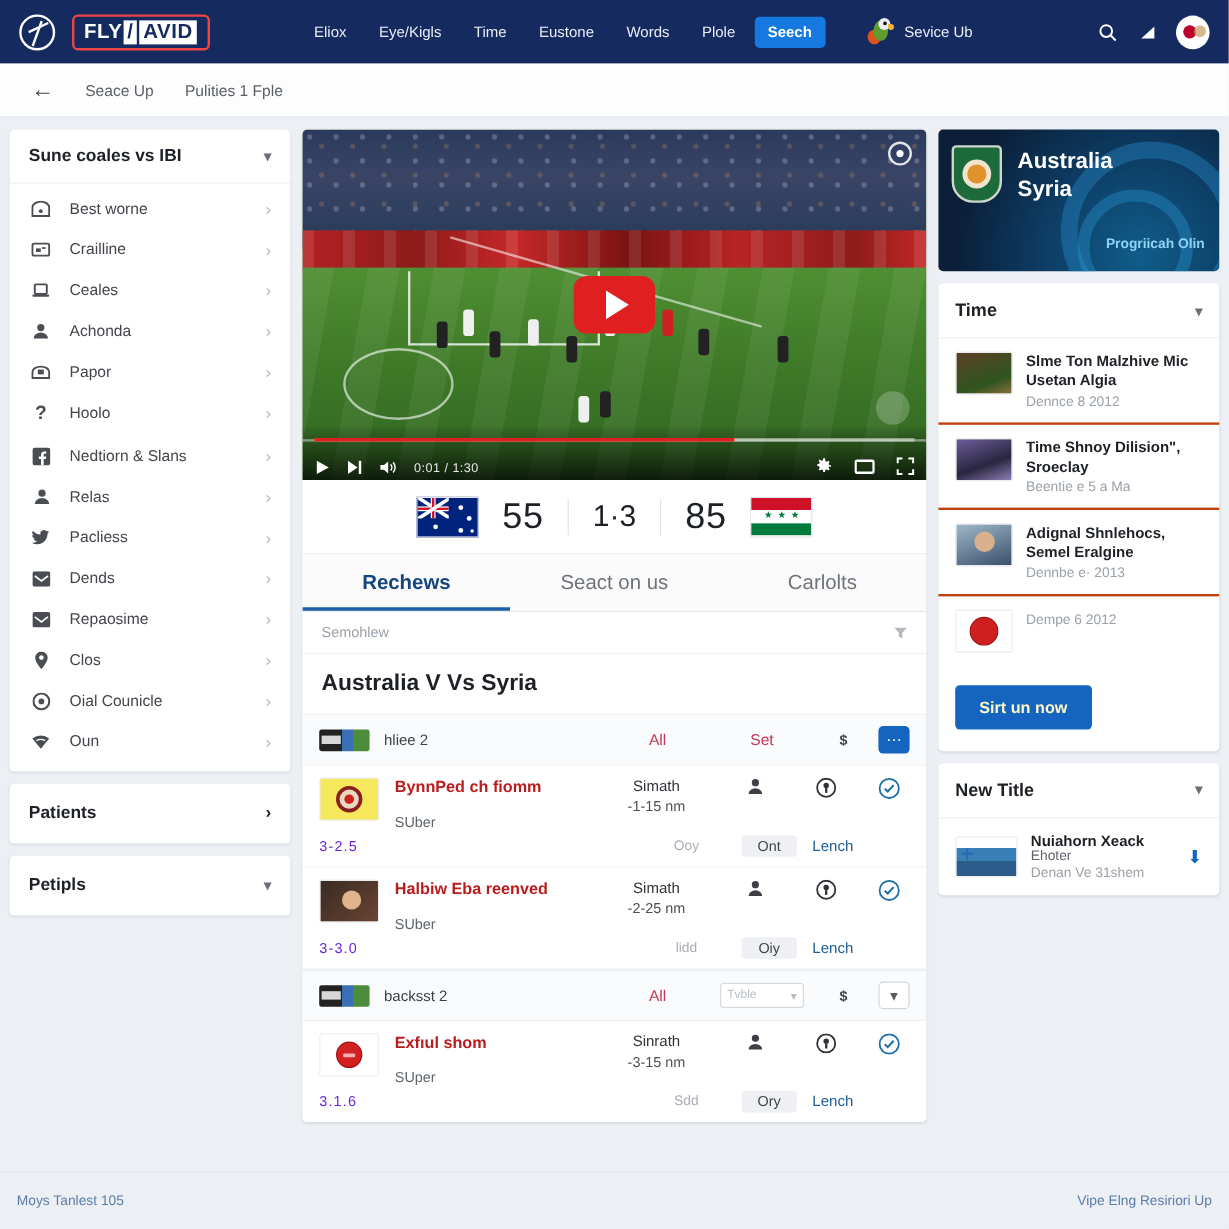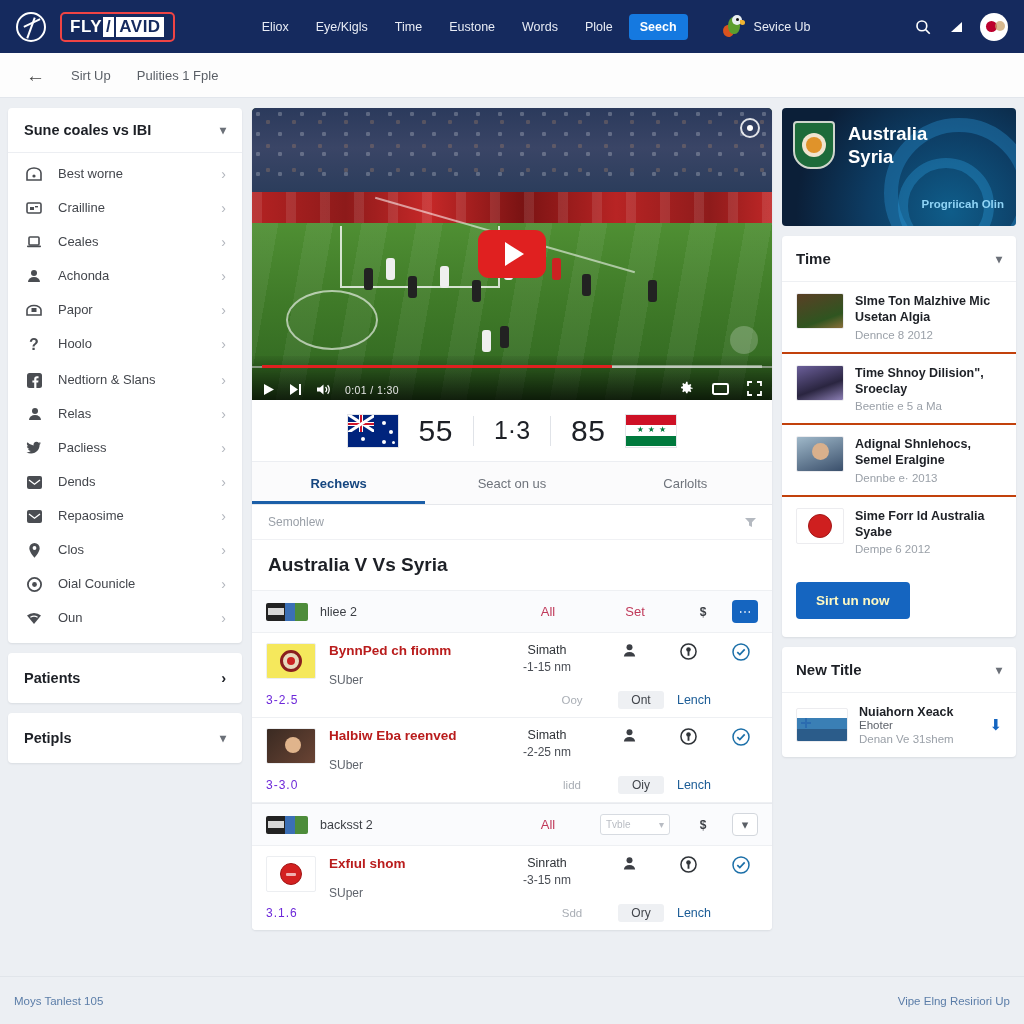--- a/index.html
+++ b/index.html
@@ -217,21 +217,21 @@
   .flag-sy .r { background:#ce1126; }
   .flag-sy .w { background:#fff; position:relative; display:flex; align-items:center; justify-content:center; gap:4px; }
   .flag-sy .g { background:#007a3d; }
   .flag-sy .st { color:#007a3d; font-size:8px; line-height:1; }
   .score-num { font-size: 30px; color:#1d2026; font-weight: 400; letter-spacing:.5px; }
   .score-sep { width:1px; height:30px; background:#e0e3e8; }
   .score-mid { font-size: 25px; color:#1d2026; }
 
   
   .tabs { display:flex; background:#fbfbfc; border-bottom:1px solid #e6e8ec; }
-  .tab { flex:1; text-align:center; padding: 14px 0 13px; font-size:13px; color:#6e737b; cursor:pointer; }
+  .tab { flex:1; text-align:center; padding: 14px 0 13px; font-size:17px; color:#6e737b; cursor:pointer; }
   .tab.active { color:#14457f; font-weight:bold; box-shadow: inset 0 -3px 0 #1c5fa8; }
 
   
   .filter-row {
     display:flex; align-items:center; justify-content:space-between;
     padding: 10px 16px; font-size:12px; color:#9aa0a8;
     background:#fff; border-bottom:1px solid #f0f1f4;
   }
   .list-title { padding: 14px 16px; font-size:19px; font-weight:bold; color:#1d2026;
     background:#fff; border-bottom:1px solid #eef0f3; }
@@ -386,21 +386,21 @@
       <svg width="14" height="12" viewBox="0 0 14 12">
           <path d="M13 1 L13 11 L2 11 Z" fill="#fff"></path>
         </svg>
     </span>
     <span class="avatar-jp"></span>
   </div>
 </div>
 
 <div class="crumbbar">
   <span class="crumb-back">←</span>
-  <span class="cr">Sirt Up</span>
+  <span class="cr">Seace Up</span>
   <span class="cr">Pulities 1 Fple</span>
 </div>
 
 <div class="shell">
 
   <div class="col-left">
     <div class="card">
       <div class="side-head">
         <span>Sune coales vs IBI</span>
         <span class="chev">▾</span>
@@ -894,21 +894,20 @@
           <div class="r-t">Adignal Shnlehocs, Semel Eralgine</div>
           <div class="r-d">Dennbe e· 2013</div>
         </span>
       </div>
 
       <div class="r-item" style="border-bottom:none;">
         <span class="r-thumb rt4">
             <span class="c"></span>
           </span>
         <span class="r-txt">
-          <div class="r-t">Sime Forr ld Australia Syabe</div>
           <div class="r-d">Dempe 6 2012</div>
         </span>
       </div>
 
       <div class="r-btn-wrap">
         <button class="r-btn">Sirt un now</button>
       </div>
     </div>
 
     <div class="card mt10">

